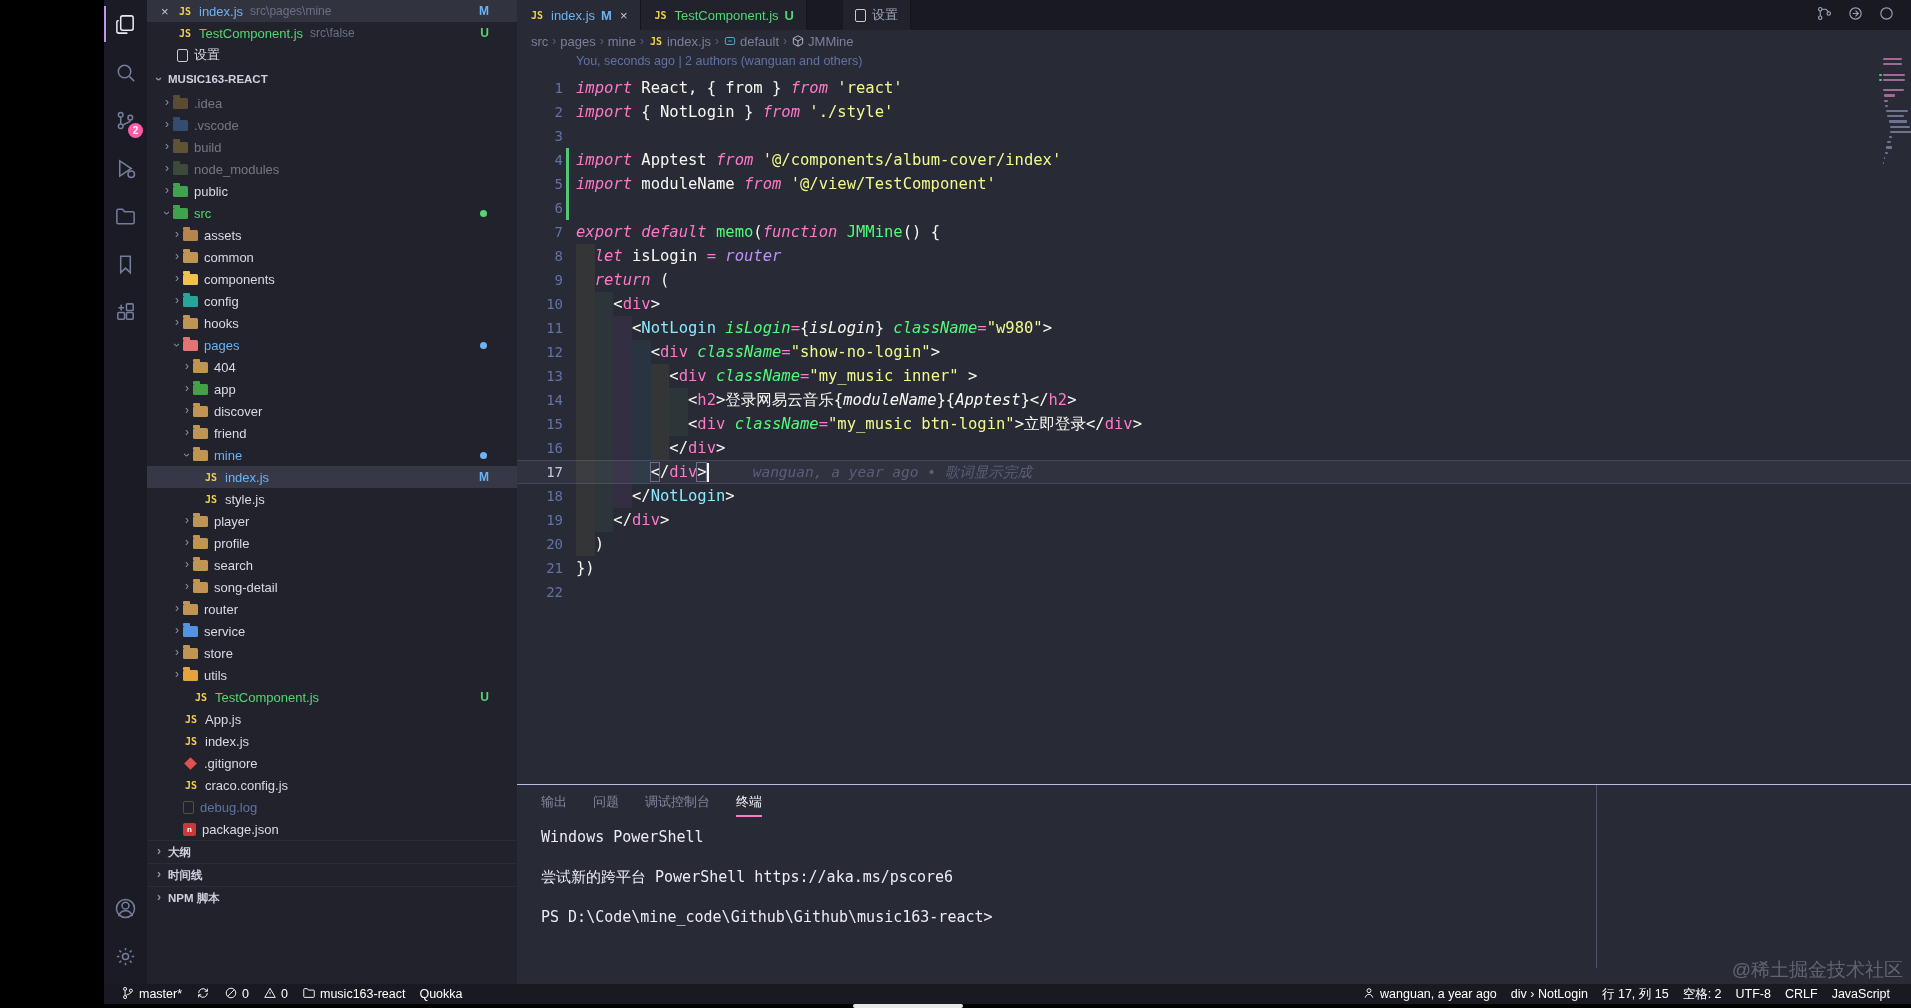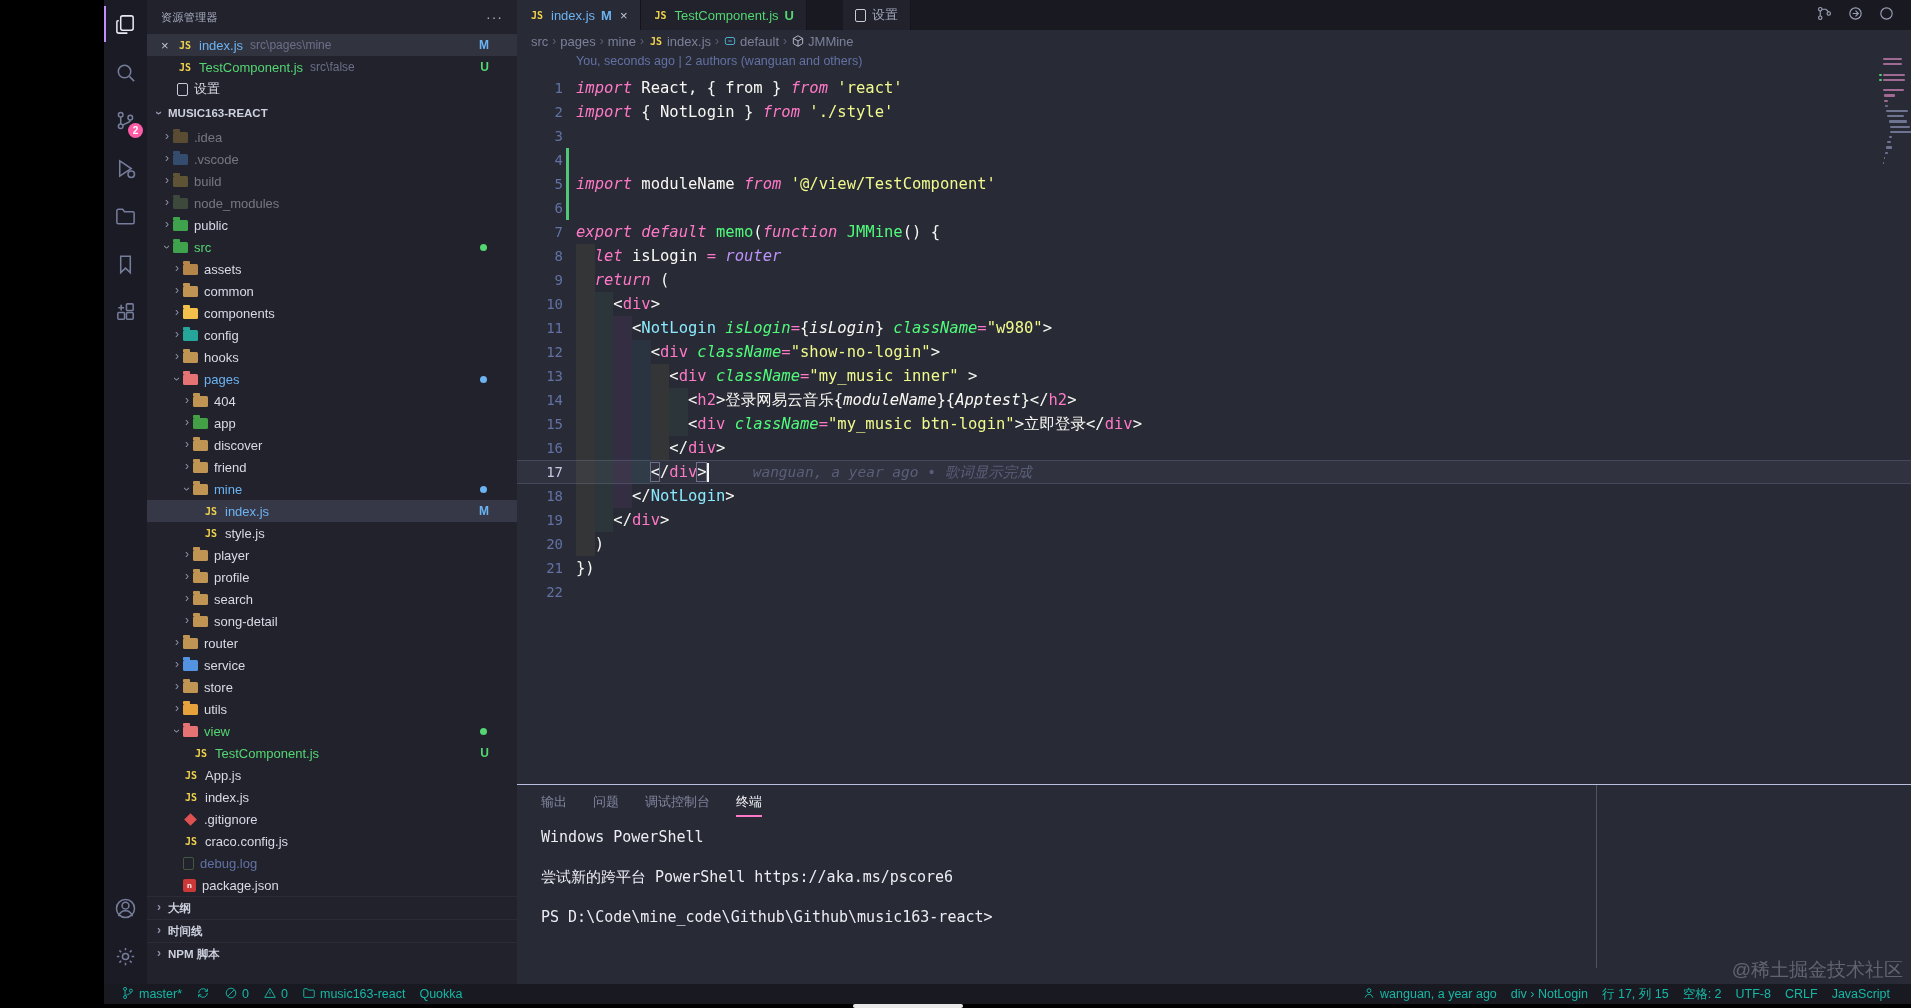--- a/index.html
+++ b/index.html
@@ -82,21 +82,21 @@
   
   .panel { position:absolute; left:517px; right:0; top:784px; height:200px; background:#282a36; border-top:1px solid #b9bde0; }
   .panel-tabs { display:flex; gap:26px; padding:8px 0 0 24px; font-size:13px; color:#80869f; height:32px; }
   .panel-tab { cursor:pointer; padding-bottom:6px; }
   .panel-tab.active { color:#f4f4f8; border-bottom:2px solid #ff79c6; }
   .terminal { padding:10px 0 0 24px; font-family:"DejaVu Sans Mono", monospace; font-size:15px; color:#ececf2; }
   .terminal .tl { height:20px; line-height:20px; white-space:pre; }
   .panel-vline { position:absolute; top:0; bottom:16px; left:1079px; width:1px; background:rgba(185,189,224,.28); }
 
   
-  .status-bar { position:absolute; left:104px; right:0; top:984px; height:20px; background:#191a21; color:#14b8a6; font-size:12.5px; display:flex; align-items:center; padding:0 14px 0 10px; }
+  .status-bar { position:absolute; left:104px; right:0; top:984px; height:20px; background:#191a21; color:#ffffff; font-size:12.5px; display:flex; align-items:center; padding:0 14px 0 10px; }
   .sb-item { display:flex; align-items:center; gap:4px; padding:0 7px; cursor:pointer; white-space:nowrap; }
   .sb-item svg { width:14px; height:14px; }
   .status-right { margin-left:auto; display:flex; }
 
   .watermark { position:absolute; right:8px; top:957px; font-size:19px; color:rgba(200,205,220,.35); }
   .black-left { position:absolute; left:0; top:0; width:104px; height:1008px; background:#000; }
   .bottom-strip { position:absolute; left:0; top:1004px; width:1911px; height:4px; background:#000; }
   .bottom-strip .pill { position:absolute; left:853px; top:0; width:110px; height:4px; border-radius:2px; background:#e8e8e8; }
 </style>
 </head>
@@ -162,24 +162,20 @@
         <div class="ab-item">
           <svg viewBox="0 0 24 24" fill="none" stroke="currentColor" stroke-width="1.6">
             <circle cx="12" cy="12" r="3.2"></circle>
             <path d="M12 3 v2.6 M12 18.4 V21 M3 12 h2.6 M18.4 12 H21 M5.6 5.6 l1.9 1.9 M16.5 16.5 l1.9 1.9 M18.4 5.6 l-1.9 1.9 M7.5 16.5 l-1.9 1.9"></path>
           </svg>
         </div>
       </div>
     </nav>
 
   <aside class="sidebar">
-    <div class="sb-title">
-      <span>资源管理器</span>
-      <span class="more">···</span>
-    </div>
     <div id="open-editors">
         <div class="oe-row selected">
           <span class="oe-close">×</span>
           <span class="js-ic">JS</span>
           <span class="label mod" style="margin-left: 6px;">index.js</span>
           <span class="oe-detail">src\pages\mine</span>
           <span class="row-badge mod">M</span>
         </div>
         <div class="oe-row">
           <span class="oe-close"></span>
@@ -330,26 +326,20 @@
         </div>
         <div class="tree-row" style="padding-left: 24px;">
           <span class="chev">›</span>
           <span class="folder-ic" style="background: rgb(192, 149, 83);"></span>
           <span class="label ">store</span>
         </div>
         <div class="tree-row" style="padding-left: 24px;">
           <span class="chev">›</span>
           <span class="folder-ic" style="background: rgb(230, 162, 60);"></span>
           <span class="label ">utils</span>
-        </div>
-        <div class="tree-row" style="padding-left: 24px;">
-          <span class="chev open">›</span>
-          <span class="folder-ic" style="background: rgb(229, 115, 115);"></span>
-          <span class="label untracked">view</span>
-          <span class="dot" style="background: rgb(84, 214, 114);"></span>
         </div>
         <div class="tree-row" style="padding-left: 34px;">
           <span style="width: 12px; flex: 0 0 auto;"></span>
           <span class="js-ic">JS</span>
           <span class="label untracked">TestComponent.js</span>
           <span class="row-badge untracked">U</span>
         </div>
         <div class="tree-row" style="padding-left: 24px;">
           <span style="width: 12px; flex: 0 0 auto;"></span>
           <span class="js-ic">JS</span>
@@ -464,21 +454,21 @@
             </svg></span>
           <span>JMMine</span>
         </span>
       </div>
     <div class="code-area">
       <div class="codelens">You, seconds ago | 2 authors (wanguan and others)</div>
       <div class="code-lines" id="code-lines">
           <div class="code-line" style="top: 0px;"><span class="ln">1</span><span class="ltext"><span class="t-kw">import</span><span class="t-fg"> React, { from } </span><span class="t-kw">from</span><span class="t-str"> 'react'</span></span></div>
           <div class="code-line" style="top: 24px;"><span class="ln">2</span><span class="ltext"><span class="t-kw">import</span><span class="t-fg"> { NotLogin } </span><span class="t-kw">from</span><span class="t-str"> './style'</span></span></div>
           <div class="code-line" style="top: 48px;"><span class="ln">3</span><span class="ltext"></span></div>
-          <div class="code-line" style="top: 72px;"><span class="added-bar"></span><span class="ln">4</span></div>
+          <div class="code-line" style="top: 72px;"><span class="added-bar"></span><span class="ln">4</span><span class="ltext"><span class="t-kw">import</span><span class="t-fg"> Apptest </span><span class="t-kw">from</span><span class="t-str"> '@/components/album-cover/index'</span></span></div>
           <div class="code-line" style="top: 96px;"><span class="added-bar"></span><span class="ln">5</span><span class="ltext"><span class="t-kw">import</span><span class="t-fg"> moduleName </span><span class="t-kw">from</span><span class="t-str"> '@/view/TestComponent'</span></span></div>
           <div class="code-line" style="top: 120px;"><span class="added-bar"></span><span class="ln">6</span><span class="ltext"></span></div>
           <div class="code-line" style="top: 144px;"><span class="ln">7</span><span class="ltext"><span class="t-kw">export</span><span class="t-fg"> </span><span class="t-kw">default</span><span class="t-fg"> </span><span class="t-grn">memo</span><span class="t-fg">(</span><span class="t-kw">function</span><span class="t-fg"> </span><span class="t-grn">JMMine</span><span class="t-fg">() {</span></span></div>
           <div class="code-line" style="top: 168px;"><span class="stripe" style="left: 59px; background: rgba(255, 255, 64, 0.055);"></span><span class="ln">8</span><span class="ltext"><span class="t-fg">  </span><span class="t-kw">let</span><span class="t-fg"> isLogin </span><span class="t-pnk">=</span><span class="t-fg"> </span><span class="t-pur">router</span></span></div>
           <div class="code-line" style="top: 192px;"><span class="stripe" style="left: 59px; background: rgba(255, 255, 64, 0.055);"></span><span class="ln">9</span><span class="ltext"><span class="t-fg">  </span><span class="t-kw">return</span><span class="t-fg"> (</span></span></div>
           <div class="code-line" style="top: 216px;"><span class="stripe" style="left: 59px; background: rgba(255, 255, 64, 0.055);"></span><span class="stripe" style="left: 77.652px; background: rgba(127, 255, 127, 0.055);"></span><span class="ln">10</span><span class="ltext"><span class="t-fg">    &lt;</span><span class="t-tag">div</span><span class="t-fg">&gt;</span></span></div>
           <div class="code-line" style="top: 240px;"><span class="stripe" style="left: 59px; background: rgba(255, 255, 64, 0.055);"></span><span class="stripe" style="left: 77.652px; background: rgba(127, 255, 127, 0.055);"></span><span class="stripe" style="left: 96.304px; background: rgba(255, 127, 255, 0.055);"></span><span class="ln">11</span><span class="ltext"><span class="t-fg">      &lt;</span><span class="t-cyan">NotLogin</span><span class="t-fg"> </span><span class="t-grnI">isLogin</span><span class="t-pnk">=</span><span class="t-fg">{</span><span class="t-fgI">isLogin</span><span class="t-fg">} </span><span class="t-grnI">className</span><span class="t-pnk">=</span><span class="t-str">"w980"</span><span class="t-fg">&gt;</span></span></div>
           <div class="code-line" style="top: 264px;"><span class="stripe" style="left: 59px; background: rgba(255, 255, 64, 0.055);"></span><span class="stripe" style="left: 77.652px; background: rgba(127, 255, 127, 0.055);"></span><span class="stripe" style="left: 96.304px; background: rgba(255, 127, 255, 0.055);"></span><span class="stripe" style="left: 114.956px; background: rgba(79, 236, 236, 0.055);"></span><span class="ln">12</span><span class="ltext"><span class="t-fg">        &lt;</span><span class="t-tag">div</span><span class="t-fg"> </span><span class="t-grnI">className</span><span class="t-pnk">=</span><span class="t-str">"show-no-login"</span><span class="t-fg">&gt;</span></span></div>
           <div class="code-line" style="top: 288px;"><span class="stripe" style="left: 59px; background: rgba(255, 255, 64, 0.055);"></span><span class="stripe" style="left: 77.652px; background: rgba(127, 255, 127, 0.055);"></span><span class="stripe" style="left: 96.304px; background: rgba(255, 127, 255, 0.055);"></span><span class="stripe" style="left: 114.956px; background: rgba(79, 236, 236, 0.055);"></span><span class="stripe" style="left: 133.608px; background: rgba(255, 255, 64, 0.055);"></span><span class="ln">13</span><span class="ltext"><span class="t-fg">          &lt;</span><span class="t-tag">div</span><span class="t-fg"> </span><span class="t-grnI">className</span><span class="t-pnk">=</span><span class="t-str">"my_music inner"</span><span class="t-fg"> &gt;</span></span></div>
           <div class="code-line" style="top: 312px;"><span class="stripe" style="left: 59px; background: rgba(255, 255, 64, 0.055);"></span><span class="stripe" style="left: 77.652px; background: rgba(127, 255, 127, 0.055);"></span><span class="stripe" style="left: 96.304px; background: rgba(255, 127, 255, 0.055);"></span><span class="stripe" style="left: 114.956px; background: rgba(79, 236, 236, 0.055);"></span><span class="stripe" style="left: 133.608px; background: rgba(255, 255, 64, 0.055);"></span><span class="stripe" style="left: 152.26px; background: rgba(127, 255, 127, 0.055);"></span><span class="ln">14</span><span class="ltext"><span class="t-fg">            &lt;</span><span class="t-tag">h2</span><span class="t-fg">&gt;登录网易云音乐{</span><span class="t-fgI">moduleName</span><span class="t-fg">}{</span><span class="t-fgI">Apptest</span><span class="t-fg">}&lt;/</span><span class="t-tag">h2</span><span class="t-fg">&gt;</span></span></div>

